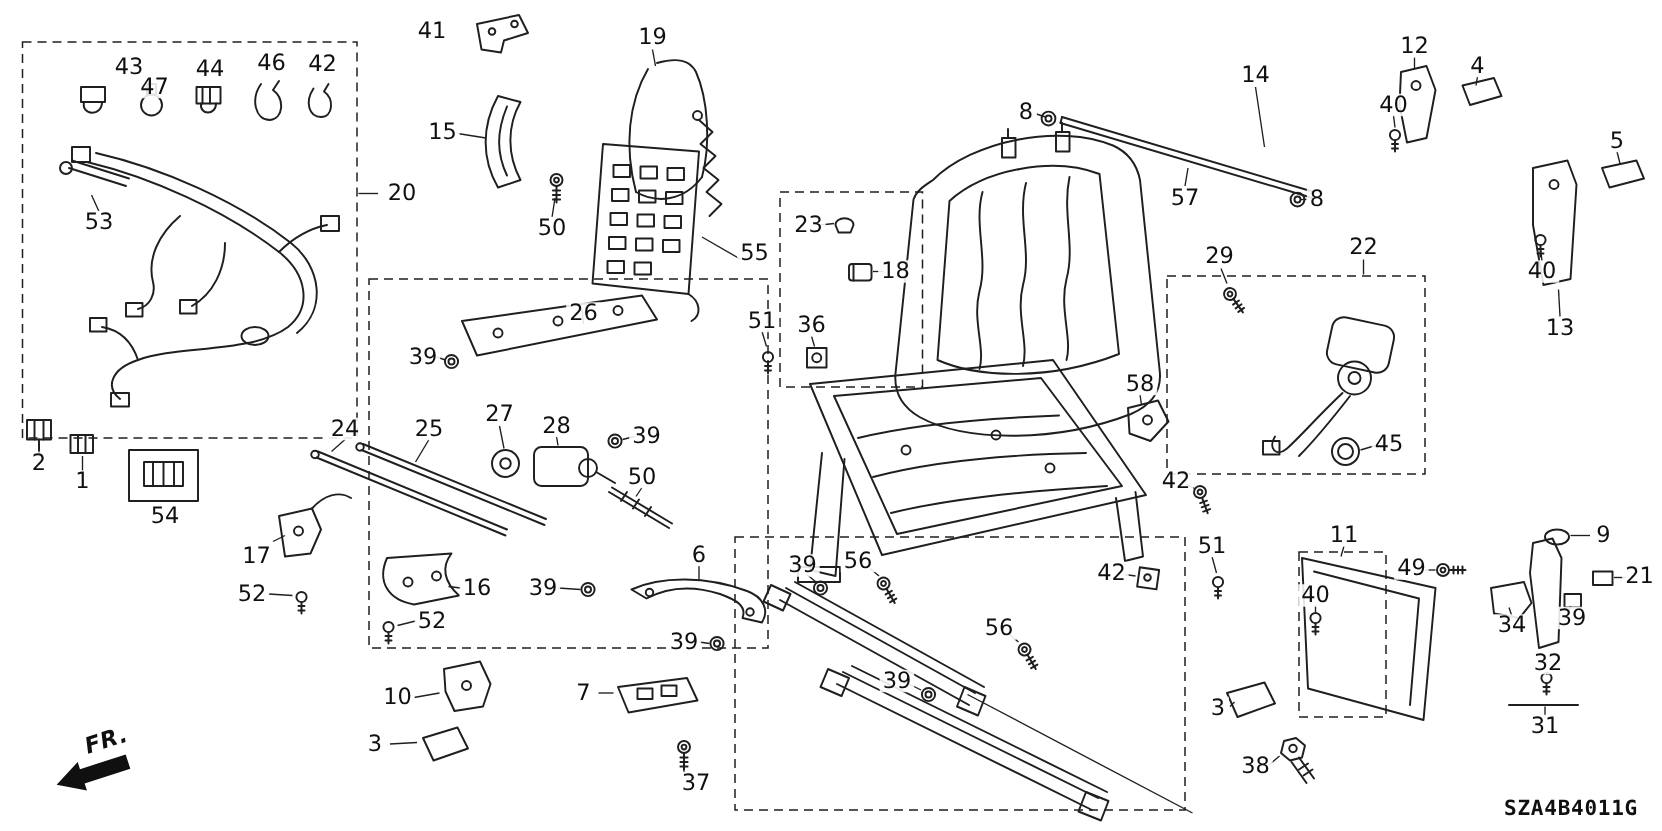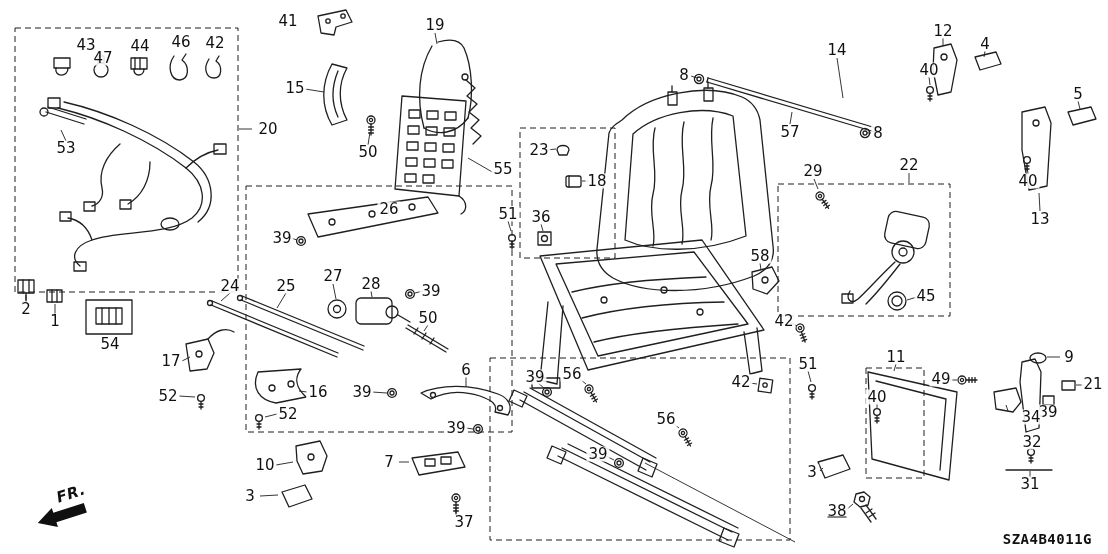--- a/index.html
+++ b/index.html
@@ -441,45 +441,45 @@
       <div class="callout" style="left: 286px; top: 286px;">25</div>
       <div class="callout" style="left: 333px; top: 276px;">27</div>
       <div class="callout" style="left: 371px; top: 284px;">28</div>
       <div class="callout" style="left: 431px; top: 291px;">39</div>
       <div class="callout" style="left: 926px; top: 296px;">45</div>
       <div class="callout" style="left: 26px; top: 309px;">2</div>
       <div class="callout" style="left: 55px; top: 321px;">1</div>
       <div class="callout" style="left: 428px; top: 318px;">50</div>
       <div class="callout" style="left: 784px; top: 321px;">42</div>
       <div class="callout" style="left: 110px; top: 344px;">54</div>
-      <div class="callout" style="left: 171px; top: 361px;">17</div>
+      <div class="callout" style="left: 171px; top: 371px;">17</div>
       <div class="callout" style="left: 1069px; top: 357px;">9</div>
       <div class="callout" style="left: 896px; top: 357px;">11</div>
       <div class="callout" style="left: 808px; top: 364px;">51</div>
       <div class="callout" style="left: 466px; top: 370px;">6</div>
       <div class="callout" style="left: 741px; top: 382px;">42</div>
       <div class="callout" style="left: 572px; top: 374px;">56</div>
       <div class="callout" style="left: 535px; top: 377px;">39</div>
       <div class="callout" style="left: 941px; top: 379px;">49</div>
       <div class="callout" style="left: 1093px; top: 384px;">21</div>
       <div class="callout" style="left: 318px; top: 392px;">16</div>
       <div class="callout" style="left: 168px; top: 396px;">52</div>
       <div class="callout" style="left: 362px; top: 392px;">39</div>
       <div class="callout" style="left: 877px; top: 397px;">40</div>
       <div class="callout" style="left: 1048px; top: 412px;">39</div>
-      <div class="callout" style="left: 1008px; top: 417px; margin-left: 23px;">34</div>
+      <div class="callout" style="left: 1008px; top: 417px;">34</div>
       <div class="callout" style="left: 288px; top: 414px;">52</div>
       <div class="callout" style="left: 666px; top: 419px;">56</div>
       <div class="callout" style="left: 456px; top: 428px;">39</div>
       <div class="callout" style="left: 1032px; top: 442px;">32</div>
       <div class="callout" style="left: 598px; top: 454px;">39</div>
       <div class="callout" style="left: 265px; top: 465px;">10</div>
       <div class="callout" style="left: 389px; top: 462px;">7</div>
       <div class="callout" style="left: 812px; top: 472px;">3</div>
       <div class="callout" style="left: 1030px; top: 484px;">31</div>
       <div class="callout" style="left: 250px; top: 496px;">3</div>
-      <div class="callout" style="left: 837px; top: 511px; text-decoration: underline;">38</div>
+      <div class="callout" style="left: 837px; top: 511px;">38</div>
       <div class="callout" style="left: 464px; top: 522px;">37</div>
     </div>
 
   <div class="code">SZA4B4011G</div>
 
 </div>
 
 </body></html>

